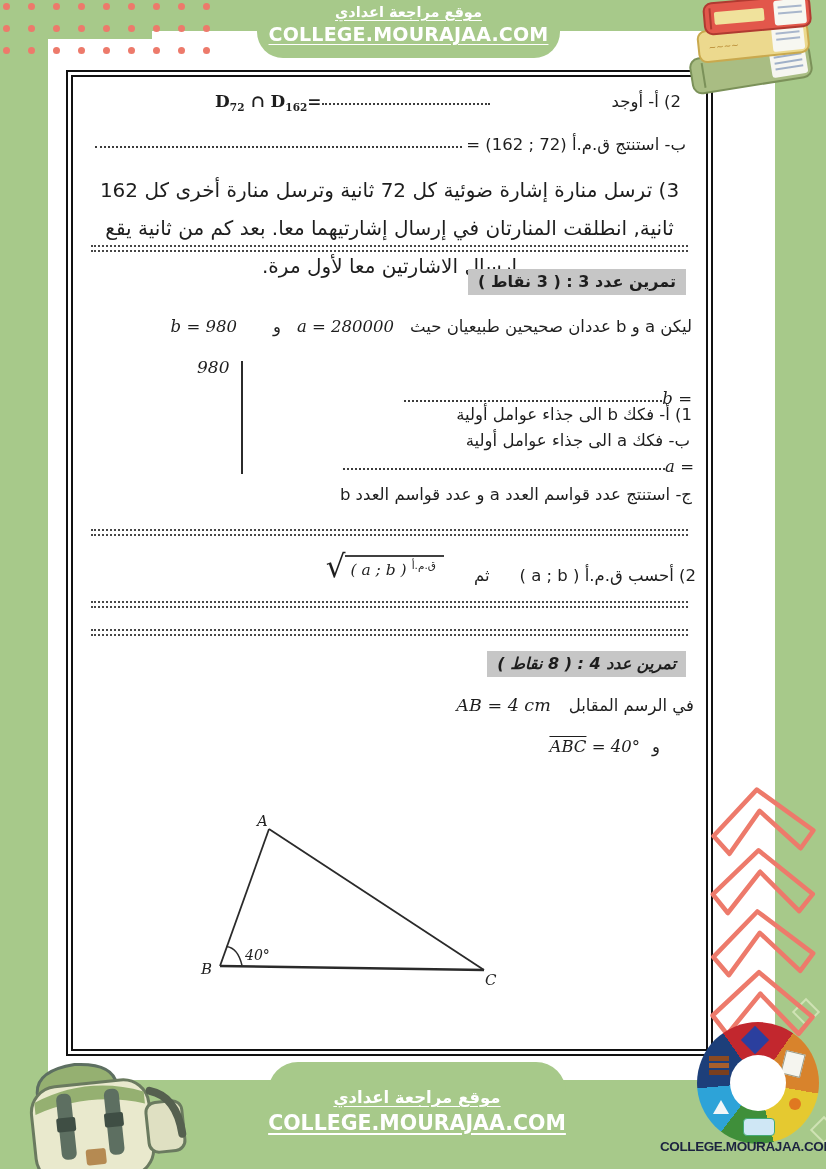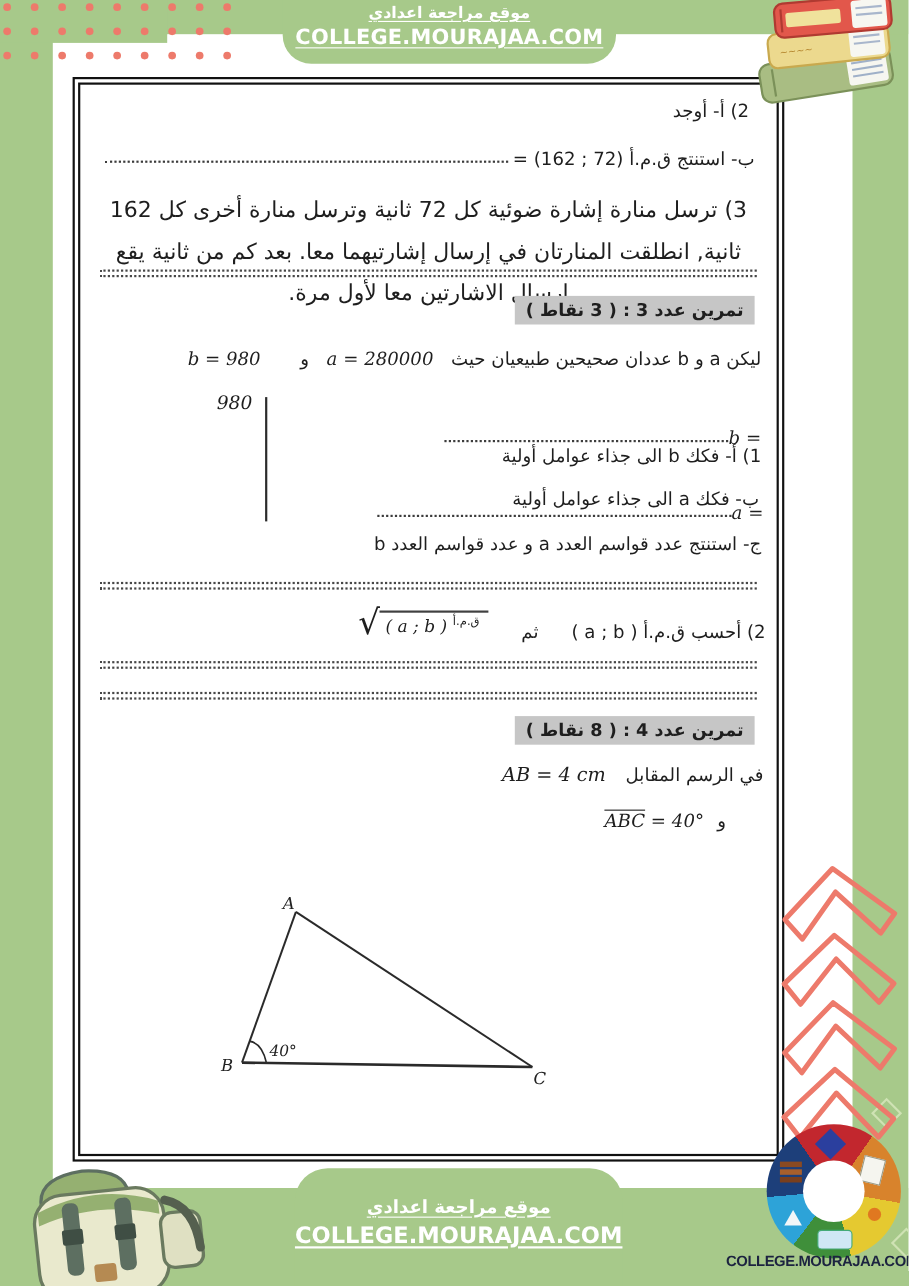--- a/index.html
+++ b/index.html
@@ -145,20 +145,25 @@
       <line x1="74" y1="16" x2="98" y2="16" stroke="#a8b6cc" stroke-width="2"></line>
       <rect x="10" y="9" width="50" height="13" rx="2" fill="#f0e29c"></rect>
       <line x1="6" y1="5" x2="6" y2="26" stroke="#b03a31" stroke-width="2"></line>
     </g>
   </svg>
 
   <div class="doc-box">
 
     <div class="row flexrow" style="top:14px;right:25px;left:20px;">
       <span>2) أ- أوجد</span>
+      <span class="mathup" style="margin:0 auto;font-size:17px;">
+        <span>D</span><sub>72</sub>
+        <span>∩</span>
+        <span>D</span><sub>162</sub><span>=</span><span class="dotfill" style="width:168px;"></span>
+      </span>
     </div>
 
     <div class="row flexrow" style="top:58px;right:20px;left:22px;">
       <span>ب- استنتج ق.م.أ (72 ; 162) =</span>
       <span class="dotfill" style="flex:1;margin-right:4px;"></span>
     </div>
 
     <div class="para" style="top:94px;">3) ترسل منارة إشارة ضوئية كل 72 ثانية وترسل منارة أخرى كل 162 ثانية, انطلقت المنارتان في إرسال إشارتيهما معا. بعد كم من ثانية يقع إرسال الاشارتين معا لأول مرة.</div>
 
     <div class="rule" style="top:168px;"></div>
@@ -174,21 +179,21 @@
 
     <div class="factor-num math">980</div>
     <div class="factor-line"></div>
 
     <div class="row" style="top:284px;right:14px;margin-top:44px;">1) أ- فكك b الى جذاء عوامل أولية</div>
 
     <div class="row" style="top:312px;right:14px;">
       <span class="math">b =</span><span class="dotfill" style="width:258px;"></span>
     </div>
 
-    <div class="row" style="top:367px;right:16px;text-align:center;">ب- فكك a الى جذاء عوامل أولية</div>
+    <div class="row" style="top:354px;right:16px;text-align:center;">ب- فكك a الى جذاء عوامل أولية</div>
 
     <div class="row" style="top:380px;right:12px;">
       <span class="math">a =</span><span class="dotfill" style="width:322px;"></span>
     </div>
 
     <div class="row" style="top:408px;right:14px;">ج- استنتج عدد قواسم العدد  a  و عدد قواسم العدد  b</div>
 
     <div class="rule" style="top:452px;"></div>
 
     <div class="row flexrow" style="top:478px;right:10px;gap:30px;">
@@ -199,21 +204,21 @@
         <span class="radicand">
           <span class="rad-label">ق.م.أ</span>
           <span class="math" style="font-size:15.5px;">( a ; b )</span>
         </span>
       </span>
     </div>
 
     <div class="rule" style="top:524px;"></div>
     <div class="rule" style="top:552px;"></div>
 
-    <div class="extitle" style="top:574px;right:20px;">تمرين عدد 4 : ( 8 نقاط )</div>
+    <div class="extitle" style="top:574px;right:20px;font-style:italic;">تمرين عدد 4 : ( 8 نقاط )</div>
 
     <div class="row flexrow" style="top:618px;right:12px;gap:18px;">
       <span>في الرسم المقابل</span>
       <span class="math" style="font-size:17.5px;">AB = 4 cm</span>
     </div>
 
     <div class="row flexrow" style="top:660px;right:46px;gap:12px;">
       <span>و</span>
       <span class="math" style="font-size:16.5px;"><span class="angle-name">ABC</span> <span>= 40°</span></span>
     </div>

